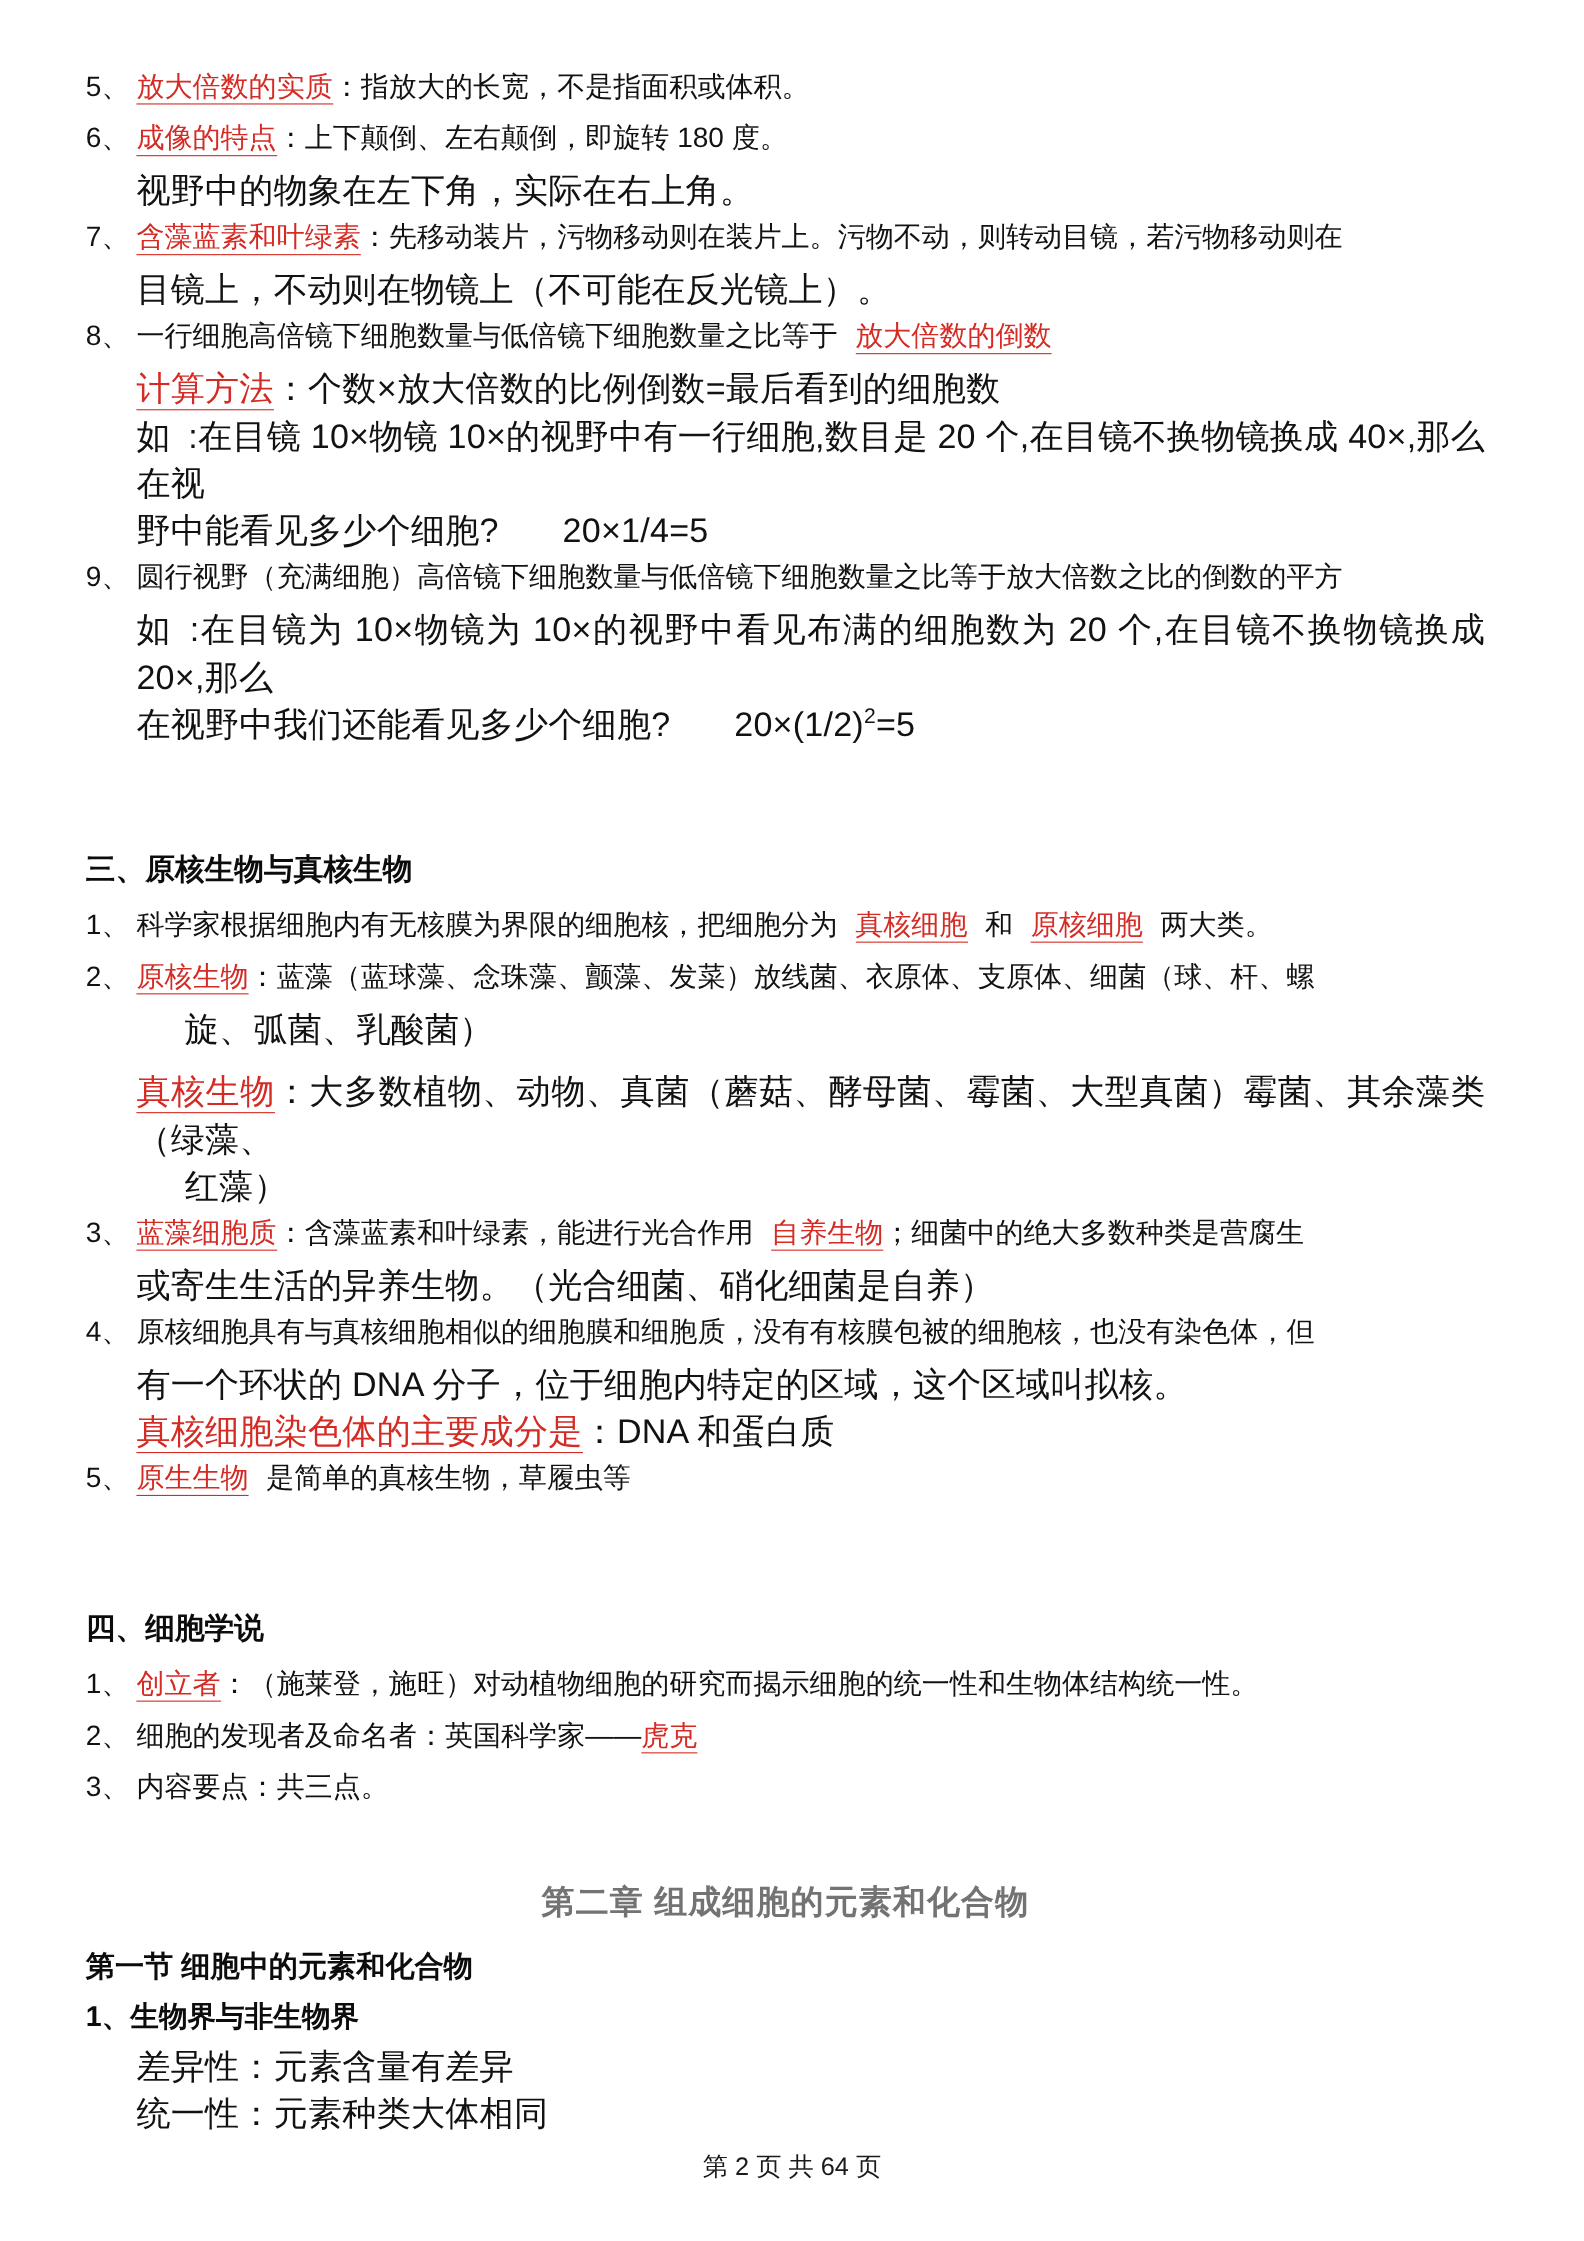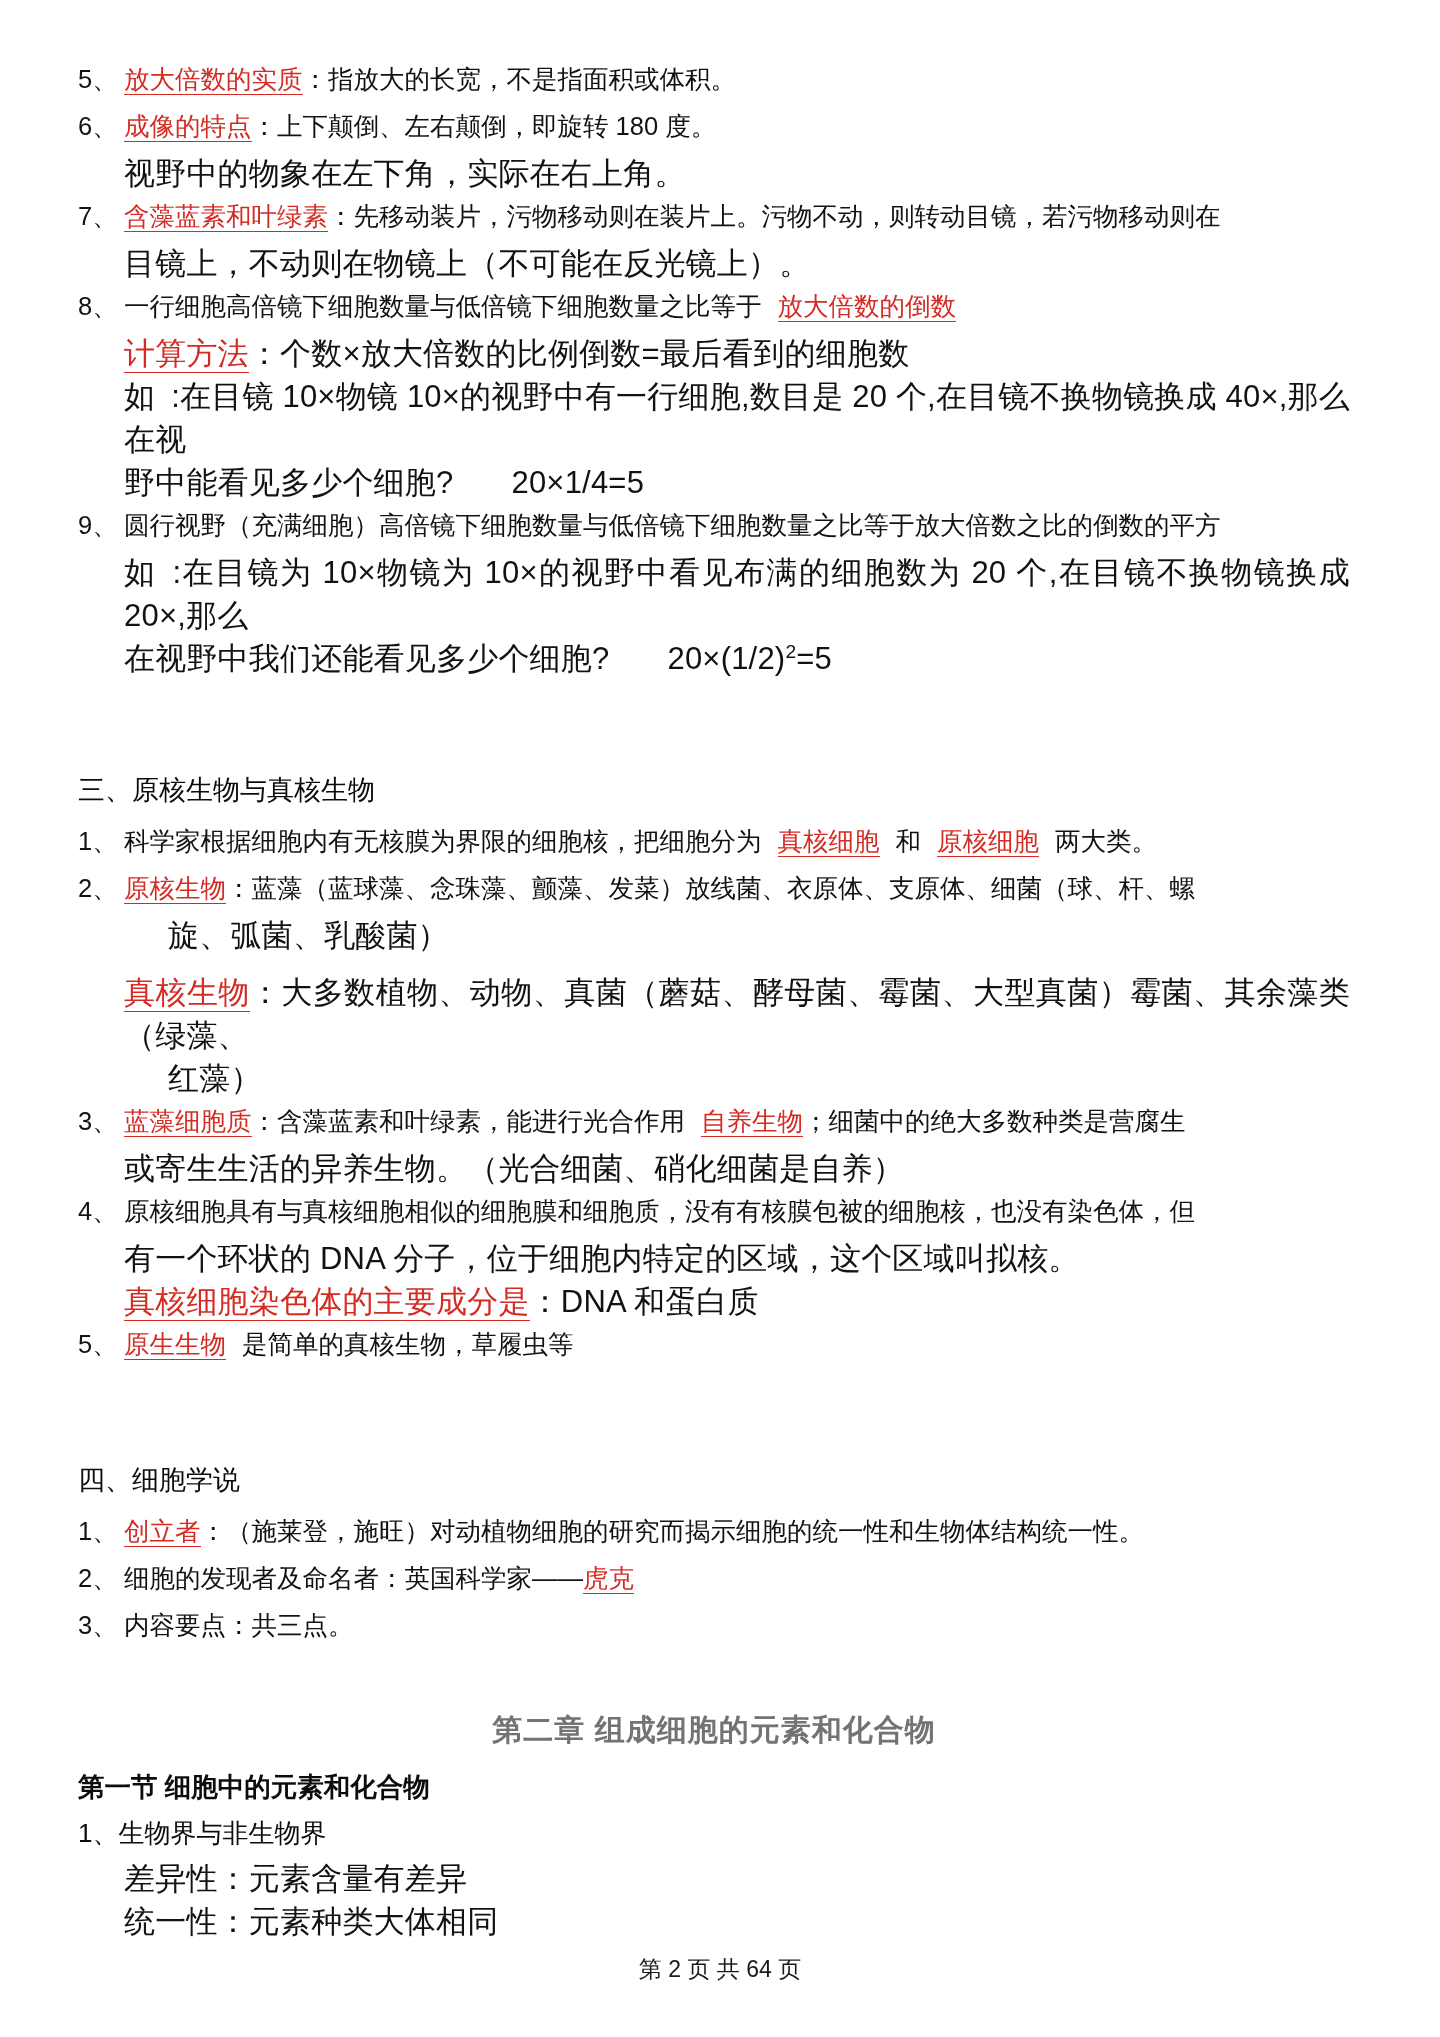--- a/index.html
+++ b/index.html
@@ -55,21 +55,21 @@
   .hl {
     color: #d42b24;
     border-bottom: 1.6px solid #d42b24;
     padding-bottom: 1px;
     white-space: nowrap;
   }
 
   
   .sec-heading {
     font-size: 27px;
-    font-weight: 400;
+    font-weight: 700;
     line-height: 44px;
     color: #0c0c0c;
     margin: 44px 0 8px 0;
   }
   .chapter-title {
     text-align: center;
     font-size: 30px;
     font-weight: 700;
     line-height: 50px;
     color: #737373;
@@ -78,21 +78,21 @@
   }
   .sub-heading {
     font-size: 26.5px;
     font-weight: 700;
     line-height: 44px;
     color: #0c0c0c;
     margin: 8px 0 2px 0;
   }
   .num-heading {
     font-size: 26px;
-    font-weight: 400;
+    font-weight: 700;
     line-height: 44px;
     color: #0c0c0c;
     margin: 2px 0 2px 0;
   }
   .spacer-lg { height: 44px; }
   .spacer-sm { height: 14px; }
 
   
   sup {
     font-size: .62em;

